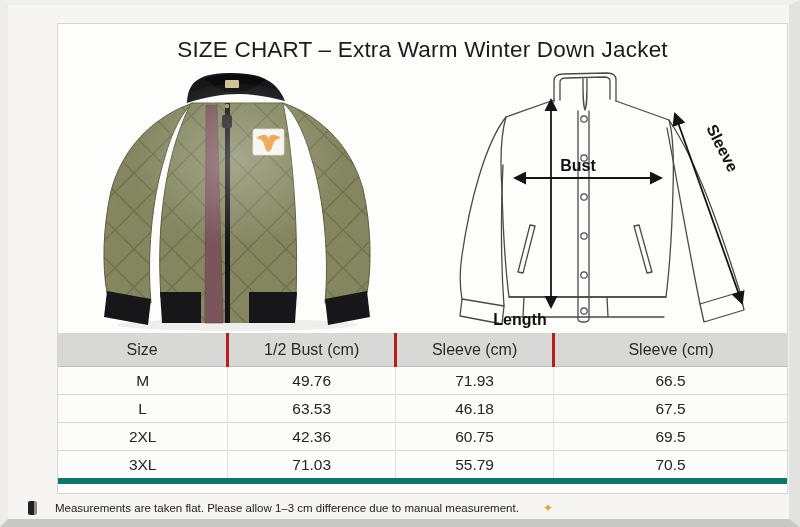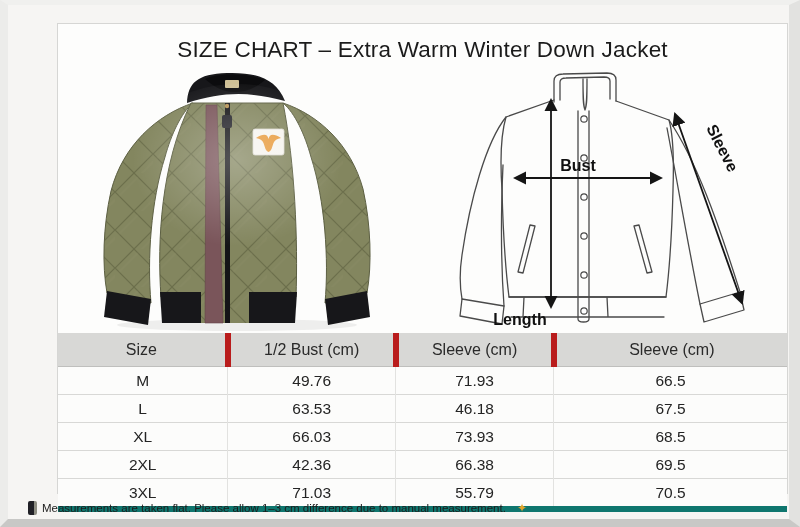--- a/index.html
+++ b/index.html
@@ -27,35 +27,35 @@
   .photo{position:absolute;left:19px;top:35px;width:336px;height:272px}
   .diagram{position:absolute;left:398px;top:46px;width:341px;height:264px}
 
   .size-table{
     position:absolute;left:0;top:309px;width:100%;
     border-collapse:collapse;table-layout:fixed;
   }
   .size-table th{
     height:31px;background:#d8d8d6;color:#2a2a2a;
     font-weight:400;font-size:16px;
-    border-right:6px solid #b91c1c;border-bottom:1px solid #bfbfbd;
+    border-right:3px solid #b91c1c;border-bottom:1px solid #bfbfbd;
   }
   .size-table th:last-child{border-right:none}
   .size-table td{
     height:25px;text-align:center;background:#fcfcfb;color:#242424;
     font-size:15.5px;
     border-top:1px solid #d8d8d6;border-right:1px solid #e2e2e0;border-left:1px solid #e2e2e0;
   }
   .size-table tr:last-child td{border-bottom:6px solid #0f766e}
   .size-table td:first-child{border-left:none}
   .size-table td:last-child{border-right:none}
 
   .footnote{
     position:absolute;left:28px;top:501px;width:750px;z-index:5;
-    display:flex;align-items:center;gap:5px;
+    display:flex;align-items:center;gap:18px;
     font-size:11.5px;color:#1c1c1c;white-space:nowrap;
   }
   .ruler-chip{
     display:inline-block;width:9px;height:14px;border-radius:2px;
     background:linear-gradient(90deg,#202026 70%,#8d8d82 70%);
     flex:0 0 auto;
   }
   .sparkle{color:#e2a42b;font-size:12px;margin-left:6px;flex:0 0 auto}
 
   svg text{font-family:"Liberation Sans", sans-serif}
@@ -180,29 +180,23 @@
         <td>71.93</td>
         <td>66.5</td>
       </tr>
       <tr>
         <td>L</td>
         <td>63.53</td>
         <td>46.18</td>
         <td>67.5</td>
       </tr>
       <tr>
-        <td>XL</td>
-        <td>66.03</td>
-        <td>73.93</td>
-        <td>68.5</td>
-      </tr>
-      <tr>
         <td>2XL</td>
         <td>42.36</td>
-        <td>66.38</td>
+        <td>60.75</td>
         <td>69.5</td>
       </tr>
       <tr>
         <td>3XL</td>
         <td>71.03</td>
         <td>55.79</td>
         <td>70.5</td>
       </tr>
     </tbody>
   </table>

